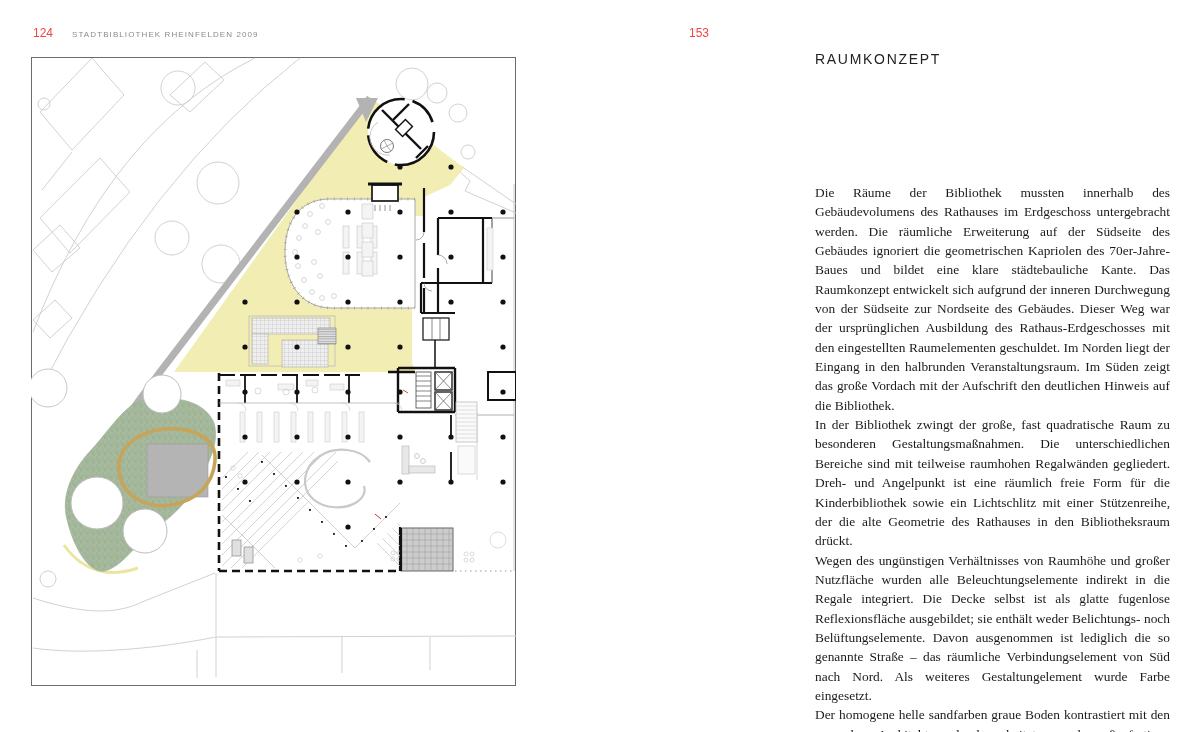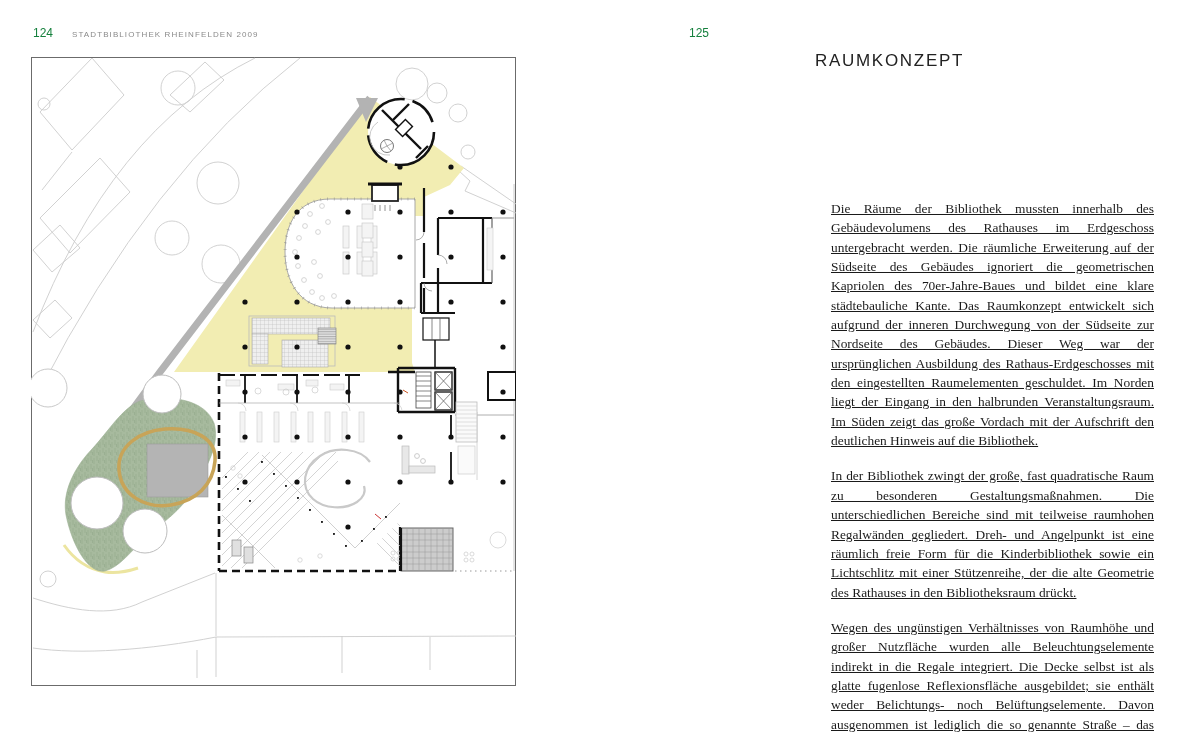--- a/index.html
+++ b/index.html
@@ -1,39 +1,39 @@
 <!DOCTYPE html>
 <html lang="de"><head>
 <meta charset="utf-8">
 <style>
   html,body{margin:0;padding:0;background:#fff;}
   body{width:1200px;height:732px;position:relative;overflow:hidden;
        font-family:"Liberation Serif",serif;color:#1a1a1a;}
   .pagenum{position:absolute;font-family:"Liberation Sans",sans-serif;
-           font-size:12px;font-weight:500;color:#15803d;text-align:right;}
+           font-size:12px;font-weight:500;color:#ef4444;text-align:right;}
   #pn-left{left:33px;top:26px;}
   #pn-right{left:689px;top:26px;}
   #running-header{position:absolute;left:72px;top:30px;
     font-family:"Liberation Sans",sans-serif;font-size:8px;
     letter-spacing:1.1px;color:#8a8a8a;text-align:center;}
   #section-title{position:absolute;left:815px;top:51px;
-    font-family:"Liberation Sans",sans-serif;font-size:17px;
+    font-family:"Liberation Sans",sans-serif;font-size:14px;
     letter-spacing:1.7px;color:#222;}
   #body-text{position:absolute;left:815px;top:183px;width:355px;
     font-size:13.4px;line-height:19.35px;text-align:justify;
     hyphens:auto;-webkit-hyphens:auto;}
-  #body-text p{margin:16px;text-decoration:underline;}
+  #body-text p{margin:0;}
   #plan{position:absolute;left:31px;top:57px;}
 </style>
 </head>
 <body>
 
 <div id="pn-left" class="pagenum">124</div>
 <div id="running-header">STADTBIBLIOTHEK RHEINFELDEN 2009</div>
-<div id="pn-right" class="pagenum">125</div>
+<div id="pn-right" class="pagenum">153</div>
 <div id="section-title">RAUMKONZEPT</div>
 
 <div id="body-text">
   <p>Die Räume der Bibliothek mussten innerhalb des Gebäudevolumens des Rathauses im Erdgeschoss untergebracht werden. Die räumliche Erweiterung auf der Südseite des Gebäudes ignoriert die geometrischen Kapriolen des 70er-Jahre-Baues und bildet eine klare städtebauliche Kante. Das Raumkonzept entwickelt sich aufgrund der inneren Durchwegung von der Südseite zur Nordseite des Gebäudes. Dieser Weg war der ursprünglichen Ausbildung des Rathaus-Erdgeschosses mit den eingestellten Raumelementen geschuldet. Im Norden liegt der Eingang in den halbrunden Veranstaltungsraum. Im Süden zeigt das große Vordach mit der Aufschrift den deutlichen Hinweis auf die Bibliothek.</p>
   <p>In der Bibliothek zwingt der große, fast quadratische Raum zu besonderen Gestaltungsmaßnahmen. Die unterschiedlichen Bereiche sind mit teilweise raumhohen Regalwänden gegliedert. Dreh- und Angelpunkt ist eine räumlich freie Form für die Kinderbibliothek sowie ein Lichtschlitz mit einer Stützenreihe, der die alte Geometrie des Rathauses in den Bibliotheksraum drückt.</p>
   <p>Wegen des ungünstigen Verhältnisses von Raumhöhe und großer Nutzfläche wurden alle Beleuchtungselemente indirekt in die Regale integriert. Die Decke selbst ist als glatte fugenlose Reflexionsfläche ausgebildet; sie enthält weder Belichtungs- noch Belüftungselemente. Davon ausgenommen ist lediglich die so genannte Straße – das räumliche Verbindungselement von Süd nach Nord. Als weiteres Gestaltungelement wurde Farbe eingesetzt.</p>
   <p>Der homogene helle sandfarben graue Boden kontrastiert mit den von den Architekten durchgearbeiteten und maßgefertigen Möbeln, die grundsätzlich in gelb gehalten sind. Nur die frei gestaltete Kinderinsel wurde in Blau getaucht.</p>
 </div>
 
 <svg id="plan" width="485" height="629" viewBox="31 57 485 629" xmlns="http://www.w3.org/2000/svg">

